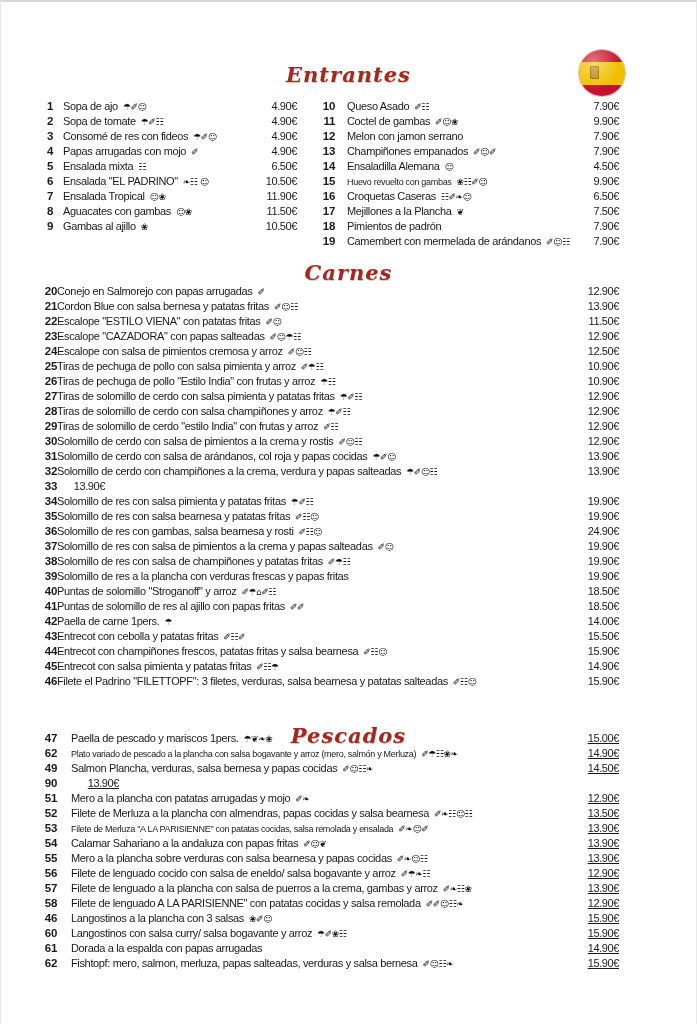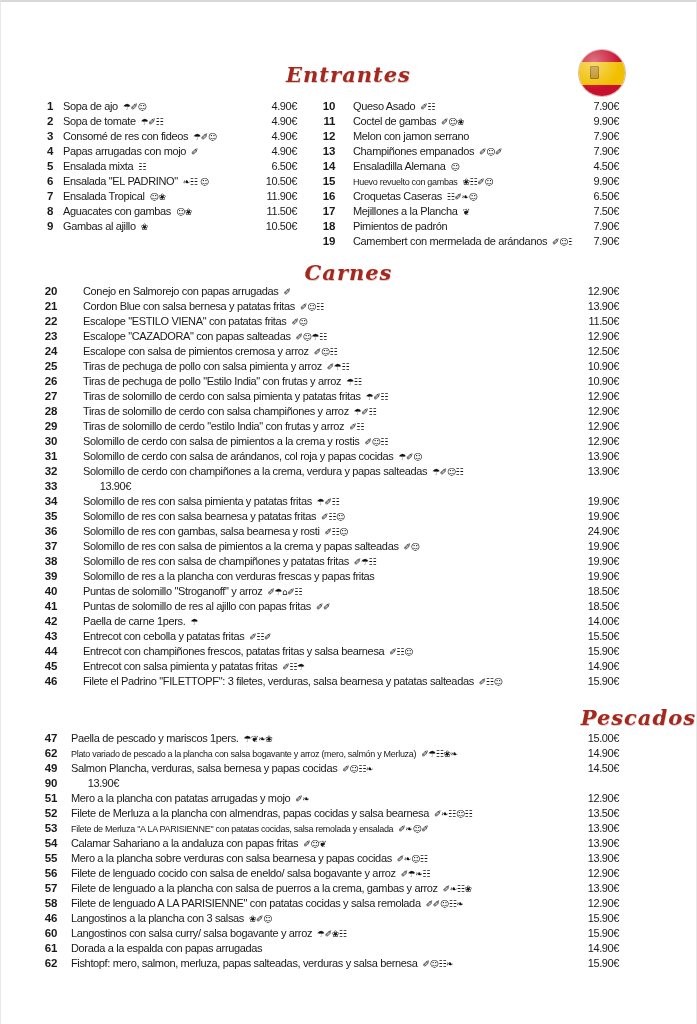--- a/index.html
+++ b/index.html
@@ -106,31 +106,31 @@
     text-align: right;
     font-size: 11px;
     letter-spacing: -0.4px;
     color: #1a1a1a;
   }
 
   
   #entrantes-left  { left: 38px;  top: 98px;  width: 258px; }
   #entrantes-right { left: 320px; top: 98px;  width: 298px; }
   #entrantes-left .num  { width: 14px; margin-right: 10px; }
-  #entrantes-right .num { width: 14px; margin-right: 18px; }
+  #entrantes-right .num { width: 14px; margin-right: 12px; }
   #entrantes-left .price  { width: 46px; }
   #entrantes-right .price { width: 46px; }
 
   #carnes-list  { left: 38px; top: 283px; width: 580px; }
-  #carnes-list .num { width: 18px; margin-right: 26px; }
+  #carnes-list .num { width: 18px; margin-right: 0; }
   #carnes-list .price { width: 48px; }
 
   #pescados-list { left: 38px; top: 730px; width: 580px; }
   #pescados-list .num { width: 18px; margin-right: 14px; text-align: right; }
-  #pescados-list .price { width: 48px; }
+  #pescados-list .price { width: 48px; text-decoration: underline; }
 </style>
 </head>
 <body>
 
 <div class="page">
 
   <div class="flag-wrap">
     <div class="flag-circle">
       <div class="flag-red-top"></div>
       <div class="flag-yellow"></div>
@@ -374,21 +374,21 @@
         <span class="name">Entrecot con salsa pimienta y patatas fritas<span class="allerg">✐☷☂</span></span>
         <span class="price">14.90€</span>
       </div>
       <div class="row">
         <span class="num">46</span>
         <span class="name">Filete el Padrino "FILETTOPF": 3 filetes, verduras, salsa bearnesa y patatas salteadas<span class="allerg">✐☷☺</span></span>
         <span class="price">15.90€</span>
       </div>
     </div>
 
-  <div class="section-title" style="top:703px;text-align:right;">Pescados</div>
+  <div class="section-title" style="top:721px;">Pescados</div>
 
   <div class="menu-col" id="pescados-list">
       <div class="row">
         <span class="num">47</span>
         <span class="name">Paella de pescado y mariscos 1pers.<span class="allerg">☂❦❧❀</span></span>
         <span class="price">15.00€</span>
       </div>
       <div class="row">
         <span class="num">62</span>
         <span class="name small">Plato variado de pescado a la plancha con salsa bogavante y arroz (mero, salmón y Merluza)<span class="allerg">✐☂☷❀❧</span></span>

